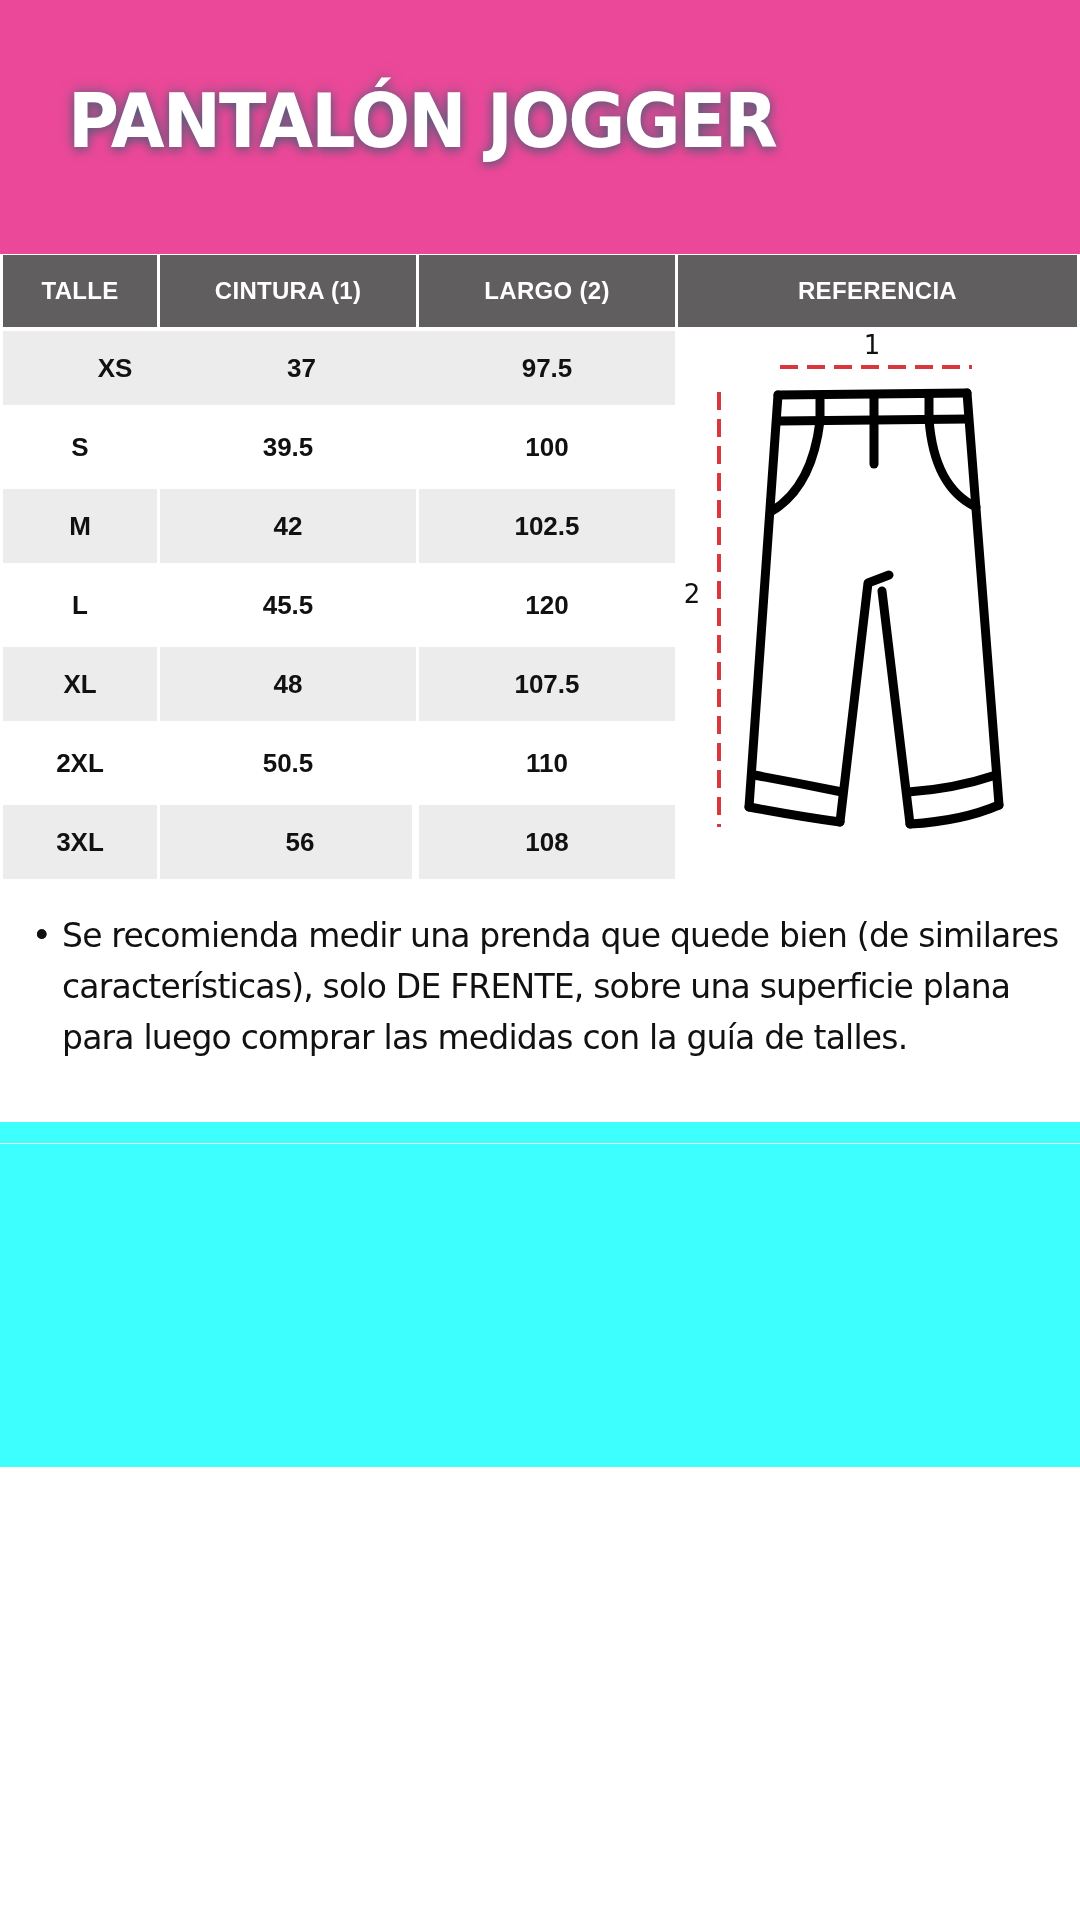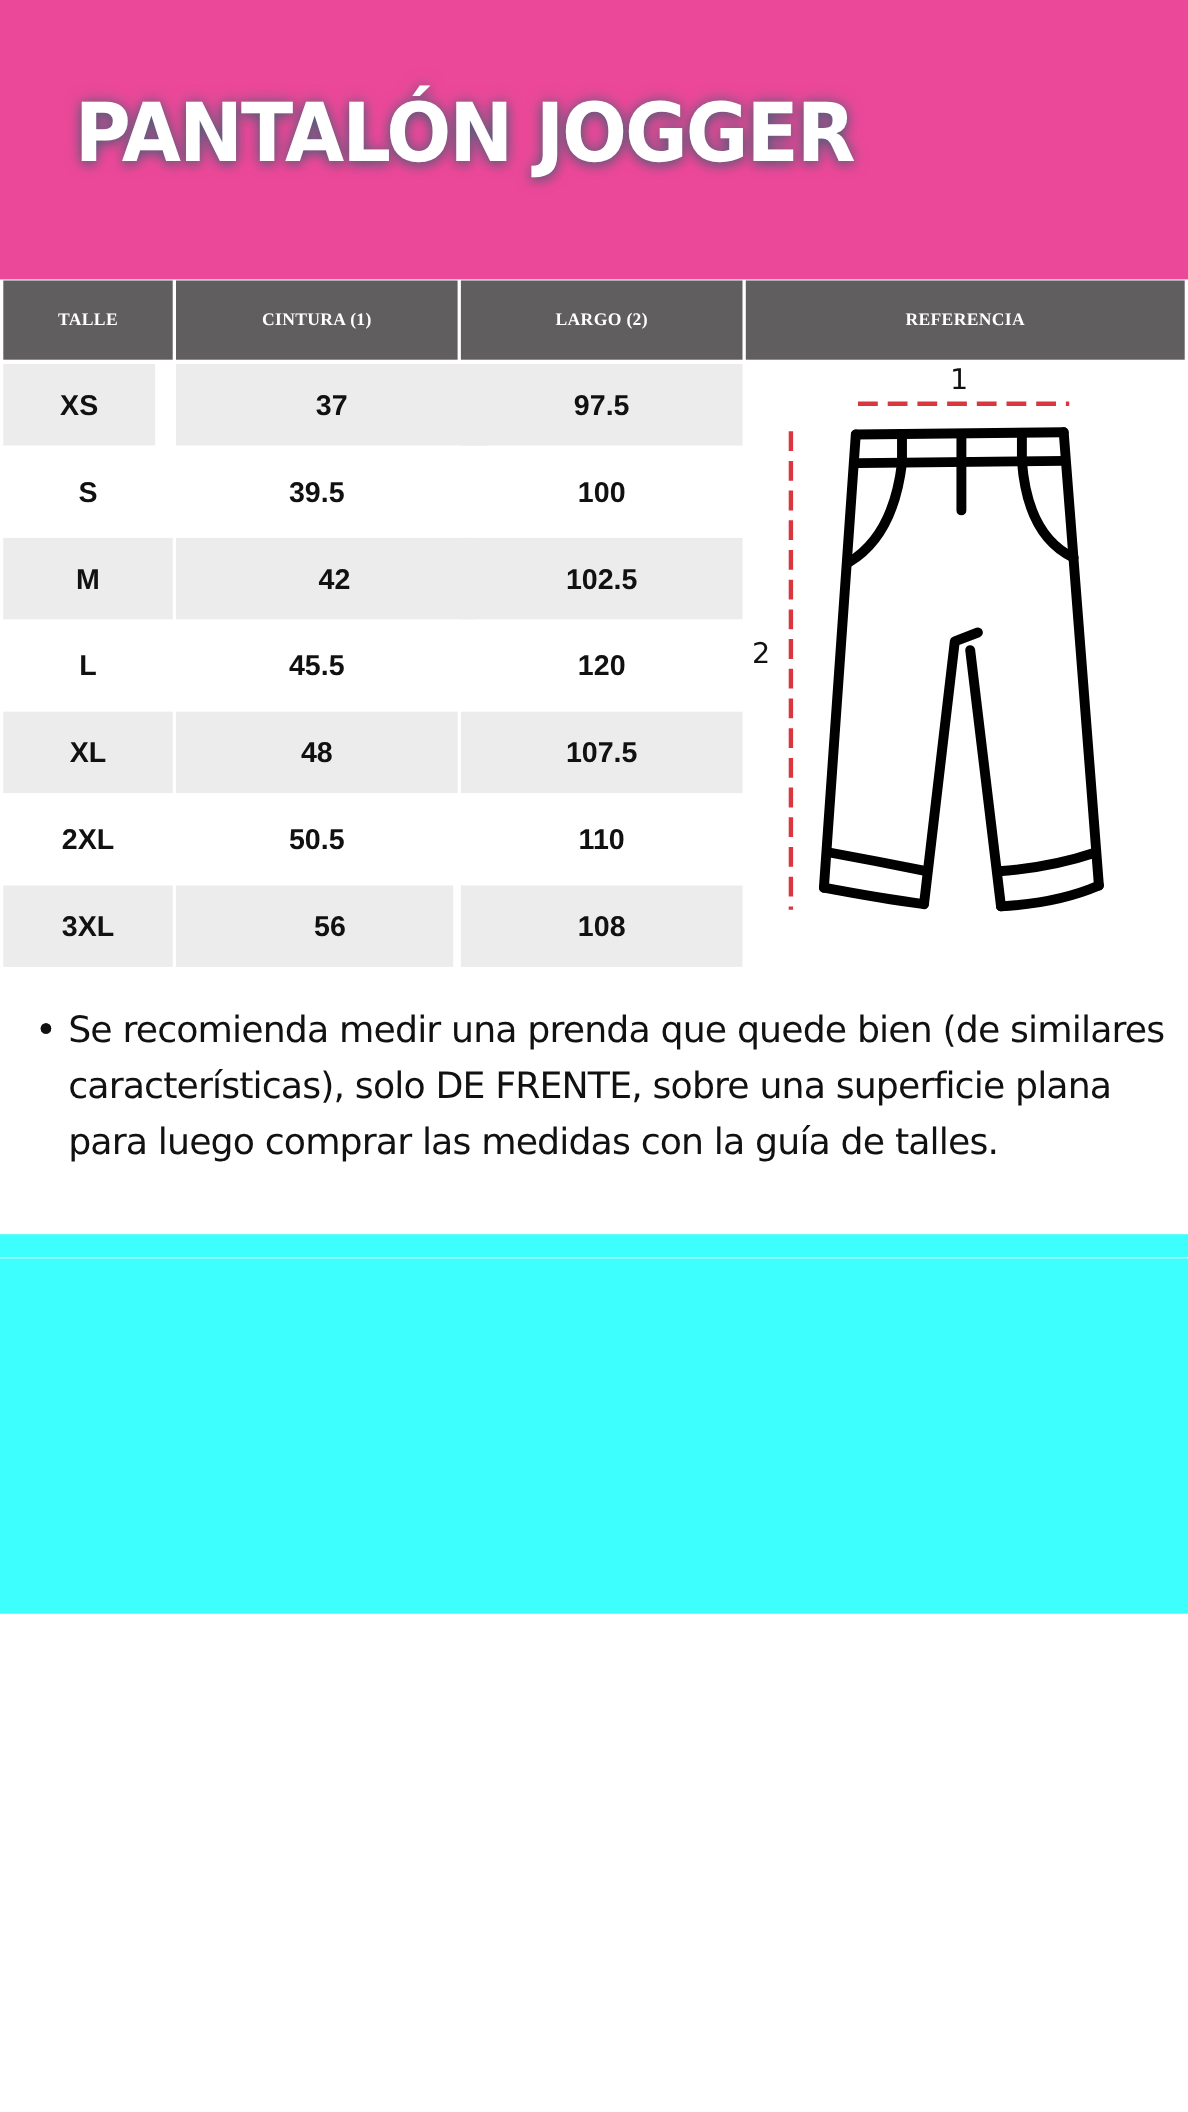--- a/index.html
+++ b/index.html
@@ -23,22 +23,22 @@
     .logo {
       position: absolute; left: 838px; top: 38px; width: 190px; height: 184px;
     }
     .logo svg { width: 100%; height: 100%; display: block; }
 
     .table {
       position: absolute; left: 3px; top: 255px; width: 1074px;
     }
     .hdr { position: absolute; top: 0; height: 72px; background: #605e5f;
       display: flex; align-items: center; justify-content: center;
-      color: #ffffff; font-weight: bold; font-size: 16px;
-      font-family: Liberation Serif, serif; letter-spacing: 0.3px; }
+      color: #ffffff; font-weight: bold; font-size: 24px;
+      font-family: Liberation Sans, sans-serif; letter-spacing: 0.3px; }
     .cell { position: absolute; height: 74px;
       display: flex; align-items: center; justify-content: center;
       color: #111111; font-weight: bold; font-size: 26px;
       font-family: "Liberation Sans", sans-serif; }
     .cell.shade { background: #ececec; }
 
     .ref-area { position: absolute; left: 672px; top: 327px; width: 405px; height: 560px; }
     .ref-area svg { width: 100%; height: 100%; display: block; }
 
     .notes {
@@ -64,30 +64,30 @@
   <div class="title">PANTALÓN JOGGER</div>
 </div>
 
 <div class="table">
 
   <div class="hdr" style="left:0;width:154px;">TALLE</div>
   <div class="hdr" style="left:157px;width:256px;">CINTURA (1)</div>
   <div class="hdr" style="left:416px;width:256px;">LARGO (2)</div>
   <div class="hdr" style="left:675px;width:399px;">REFERENCIA</div>
 
-  <div class="cell shade" style="left:0;top:76px;width:138px;">XS</div>
+  <div class="cell shade" style="left:0;top:76px;width:138px;padding-left:43px;">XS</div>
   <div class="cell shade" style="left:157px;top:76px;width:283px;">37</div>
   <div class="cell shade" style="left:416px;top:76px;width:256px;">97.5</div>
 
   <div class="cell" style="left:0;top:155px;width:154px;">S</div>
   <div class="cell" style="left:157px;top:155px;width:256px;">39.5</div>
   <div class="cell" style="left:416px;top:155px;width:256px;">100</div>
 
   <div class="cell shade" style="left:0;top:234px;width:154px;">M</div>
-  <div class="cell shade" style="left:157px;top:234px;width:256px;padding-left:16px;">42</div>
+  <div class="cell shade" style="left:157px;top:234px;width:256px;">42</div>
   <div class="cell shade" style="left:416px;top:234px;width:256px;">102.5</div>
 
   <div class="cell" style="left:0;top:313px;width:154px;">L</div>
   <div class="cell" style="left:157px;top:313px;width:256px;">45.5</div>
   <div class="cell" style="left:416px;top:313px;width:256px;">120</div>
 
   <div class="cell shade" style="left:0;top:392px;width:154px;">XL</div>
   <div class="cell shade" style="left:157px;top:392px;width:256px;">48</div>
   <div class="cell shade" style="left:416px;top:392px;width:256px;">107.5</div>
 

